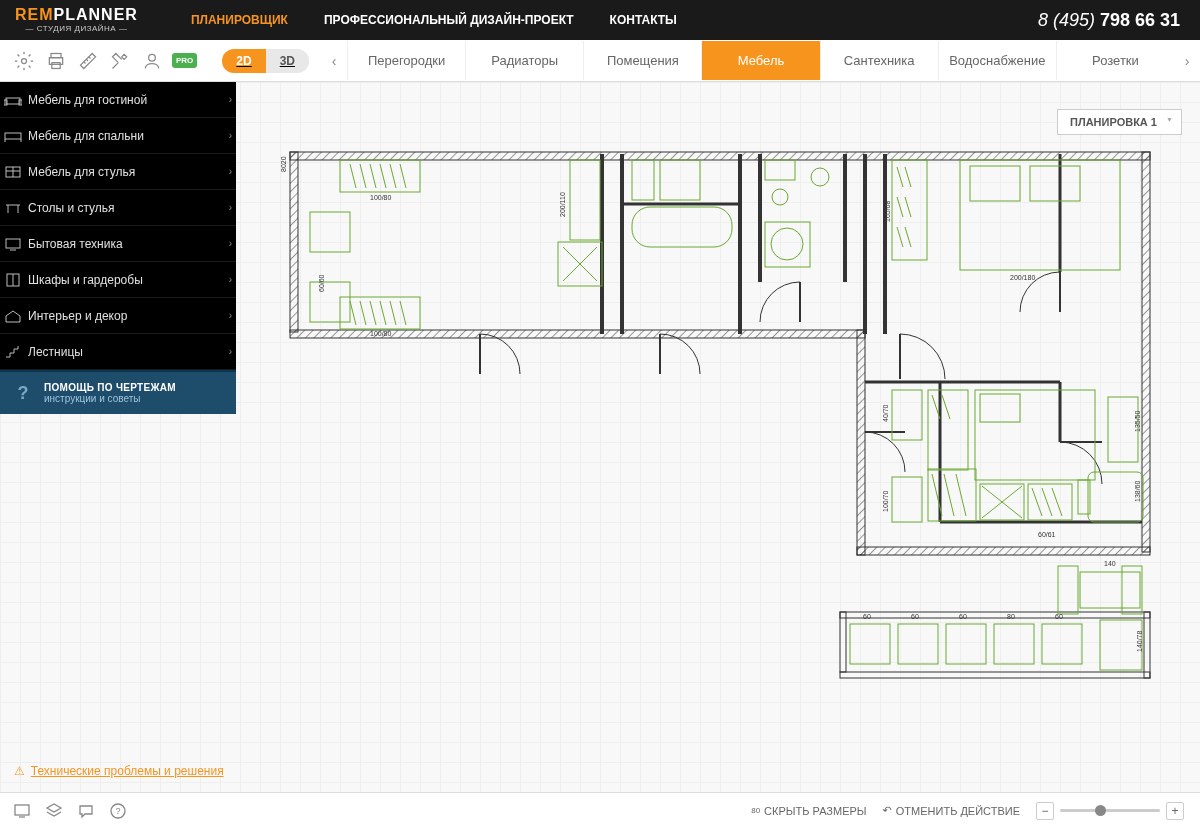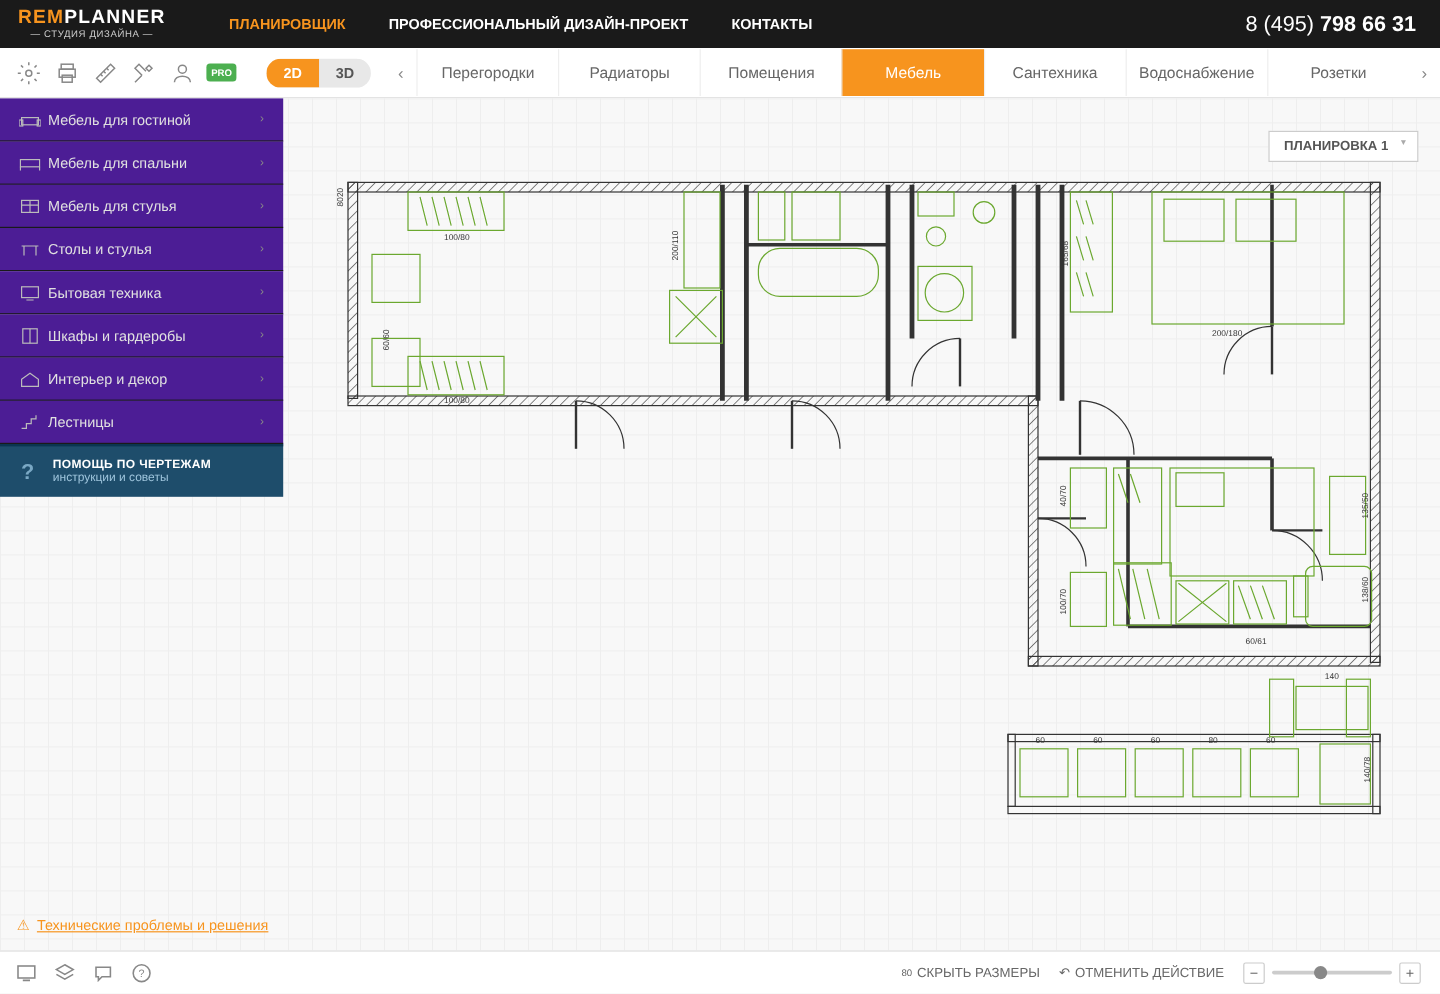--- a/index.html
+++ b/index.html
@@ -8,41 +8,41 @@
 
 .top-header { height: 40px; background: #1a1a1a; display: flex; align-items: center; color: #fff; }
 .logo { padding: 0 15px; display: flex; flex-direction: column; line-height: 1; }
 .logo-main { font-size: 16px; font-weight: bold; letter-spacing: 1px; }
 .logo-main .rem { color: #f7941e; }
 .logo-sub { font-size: 8px; color: #ccc; letter-spacing: 0.5px; text-align: center; margin-top: 2px; }
 .nav-links { display: flex; gap: 0; margin-left: 20px; }
 .nav-link { padding: 0 18px; font-size: 12px; font-weight: bold; color: #fff; cursor: pointer; height: 28px; display: flex; align-items: center; }
 .nav-link.active { color: #f7941e; }
 .phone { margin-left: auto; padding-right: 20px; font-size: 18px; }
-.phone .prefix { font-weight: normal; }
+.phone .prefix { font-weight: normal; font-style: italic; }
 .phone .number { font-weight: bold; }
 
 
 .toolbar { height: 42px; background: #fff; border-bottom: 1px solid #ddd; display: flex; align-items: center; }
 .tool-icons { display: flex; gap: 0; padding-left: 8px; align-items: center; }
 .tool-icon { width: 32px; height: 32px; display: flex; align-items: center; justify-content: center; cursor: pointer; color: #888; }
 .tool-icon svg { width: 20px; height: 20px; }
 .pro-badge { background: #4caf50; color: #fff; font-size: 8px; font-weight: bold; padding: 3px 4px; border-radius: 3px; margin-left: 4px; }
-.view-toggle { display: flex; margin-left: 25px; border-radius: 14px; overflow: hidden; background: #eee; }
+.view-toggle { display: flex; margin-left: 25px; border-radius: 14px; overflow: hidden; background: #eee; text-decoration: underline; }
 .view-btn { padding: 5px 14px; font-size: 12px; font-weight: bold; cursor: pointer; background: #e8e8e8; color: #555; }
 .view-btn.active { background: #f7941e; color: #fff; }
 .tabs-area { flex: 1; display: flex; align-items: center; margin-left: 12px; }
 .tab-arrow { width: 26px; height: 42px; display: flex; align-items: center; justify-content: center; cursor: pointer; color: #888; font-size: 14px; }
 .tabs { display: flex; flex: 1; }
 .tab { flex: 1; text-align: center; padding: 12px 8px; font-size: 13px; color: #666; cursor: pointer; border-left: 1px solid #eee; }
 .tab.active { background: #f7941e; color: #fff; }
 
 
 .sidebar { position: absolute; left: 0; top: 82px; width: 236px; z-index: 10; }
-.sidebar-item { height: 36px; background: #4c1d95; border-bottom: 1px solid #1a1a1a; display: flex; align-items: center; padding: 0 16px; color: #e0e0e0; font-size: 12px; cursor: pointer; }
+.sidebar-item { height: 36px; background: #000000; border-bottom: 1px solid #1a1a1a; display: flex; align-items: center; padding: 0 4px; color: #e0e0e0; font-size: 12px; cursor: pointer; }
 .sidebar-item .icon { width: 24px; color: #bbb; display: flex; }
 .sidebar-item .chevron { margin-left: auto; color: #888; font-size: 10px; }
 .sidebar-help { background: #1e4d6b; padding: 10px 12px; display: flex; align-items: center; gap: 10px; border-top: 2px solid #0a3550; }
 .sidebar-help .qmark { width: 22px; height: 22px; color: #7aa8c4; font-size: 18px; font-weight: bold; display: flex; align-items: center; justify-content: center; }
 .sidebar-help-text .title { font-size: 10px; font-weight: bold; color: #fff; letter-spacing: 0.3px; }
 .sidebar-help-text .sub { font-size: 10px; color: #9ec4dc; }
 
 
 .canvas-area { position: absolute; top: 82px; left: 0; right: 0; bottom: 36px; background: #f8f8f8; background-image: linear-gradient(#eee 1px, transparent 1px), linear-gradient(90deg, #eee 1px, transparent 1px); background-size: 20px 20px; }
 .plan-dropdown { position: absolute; top: 27px; right: 18px; background: #fff; border: 1px solid #ccc; padding: 6px 24px 6px 12px; font-size: 11px; font-weight: bold; color: #555; cursor: pointer; }

